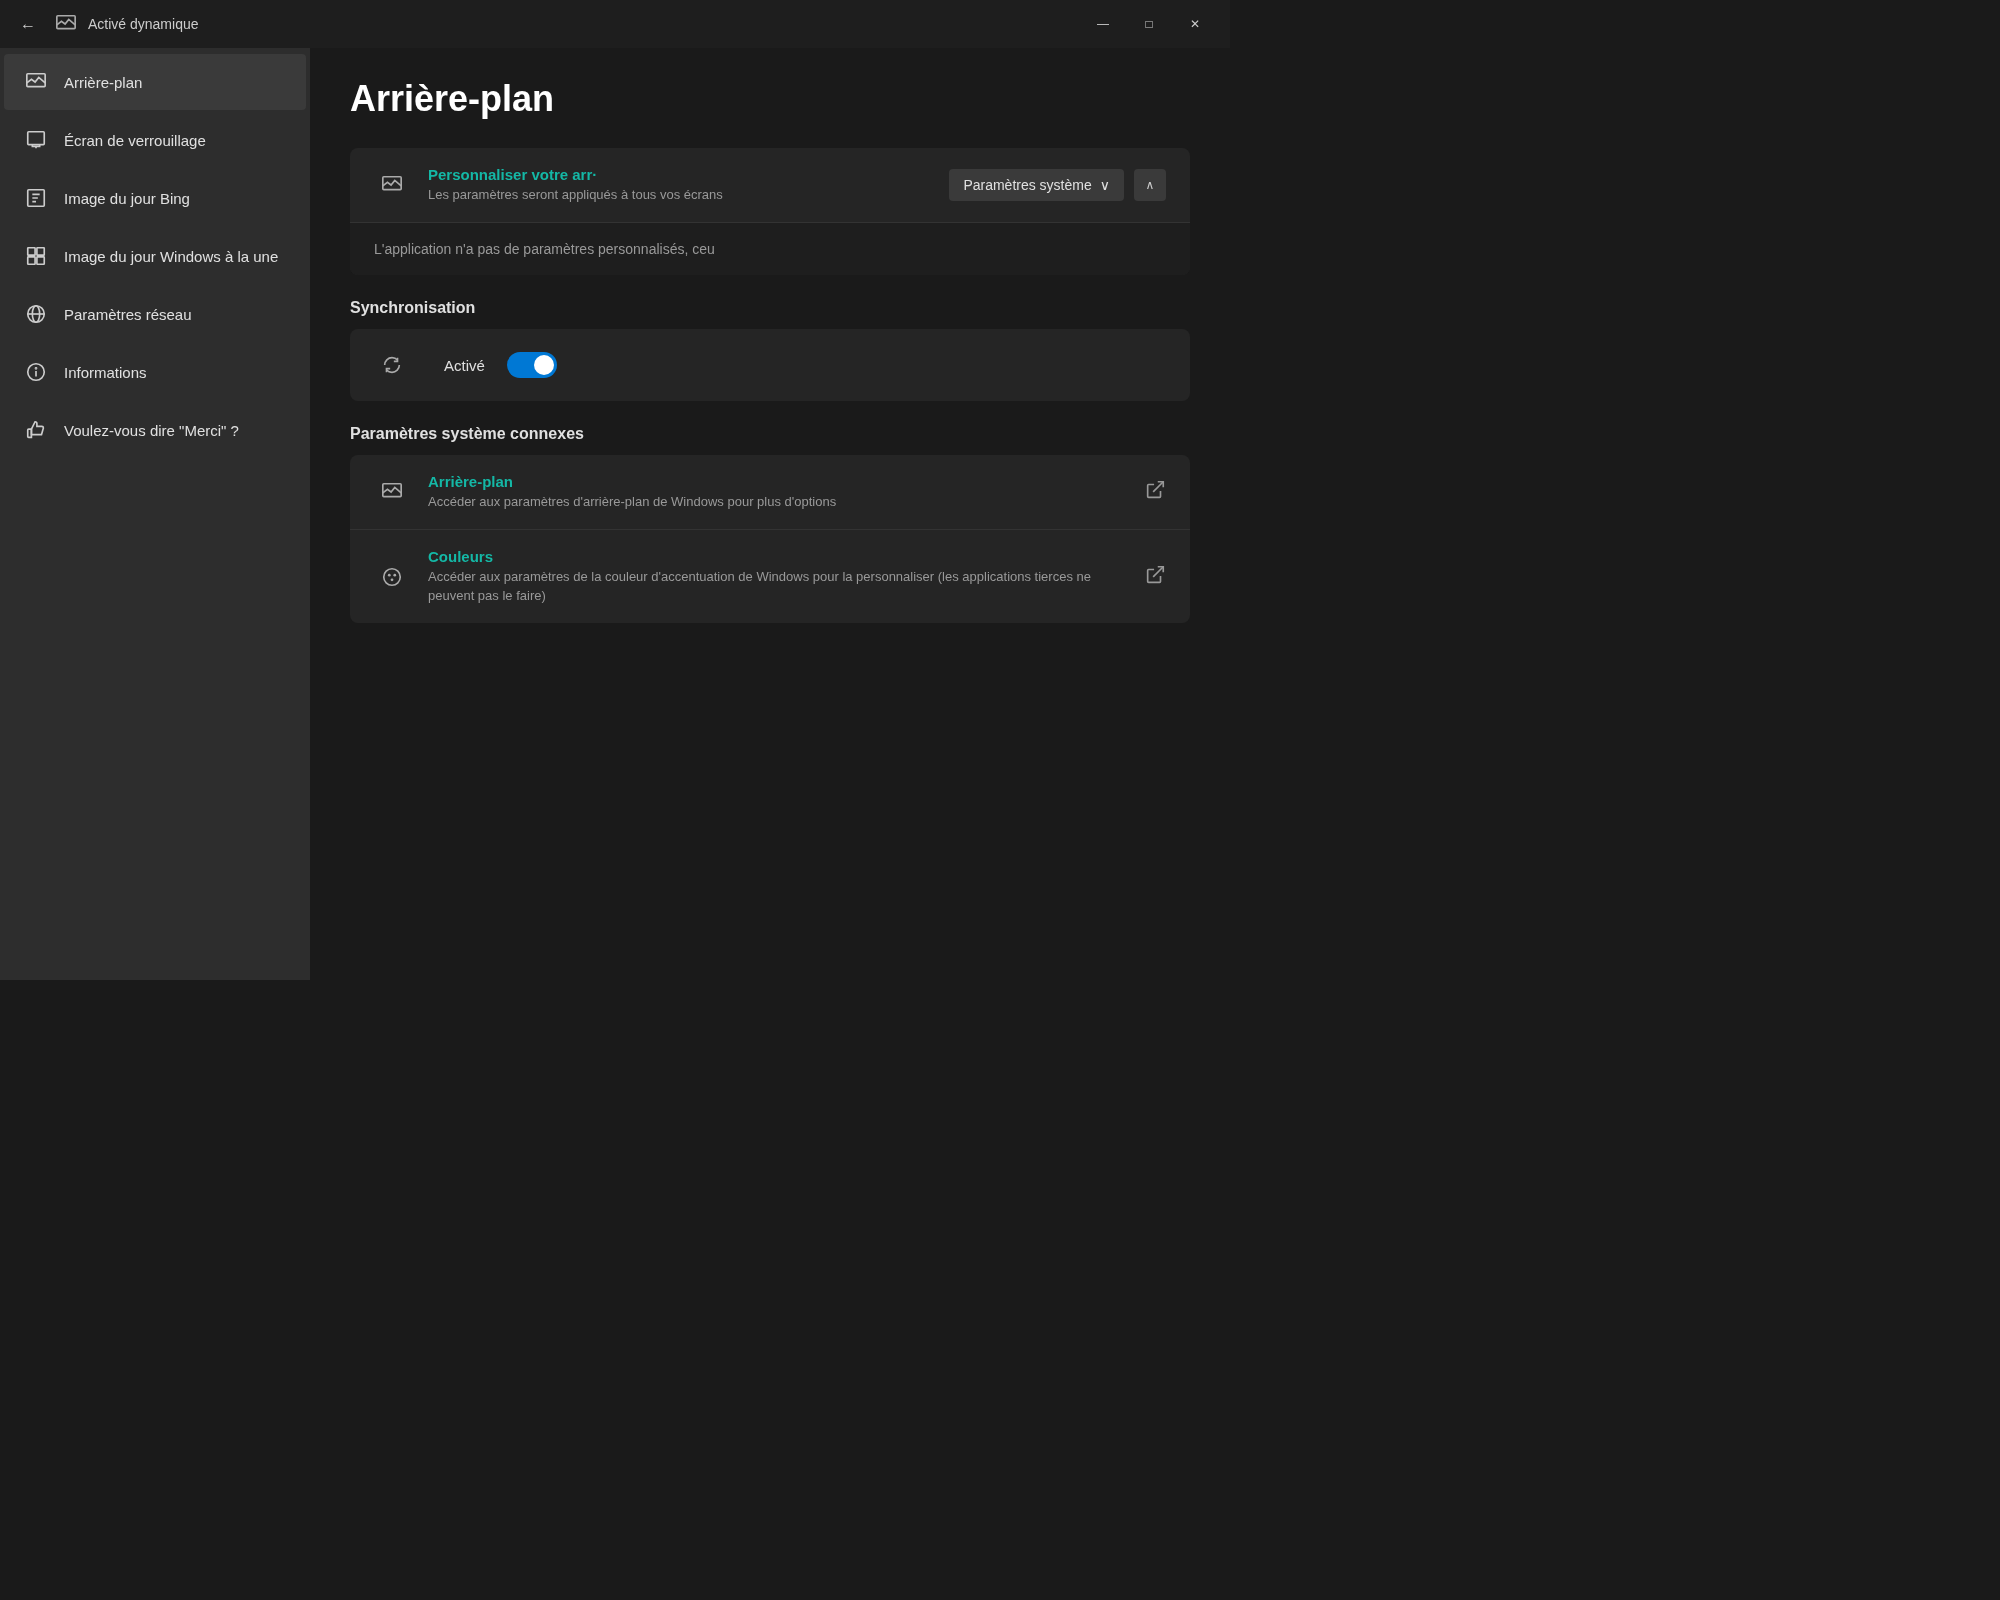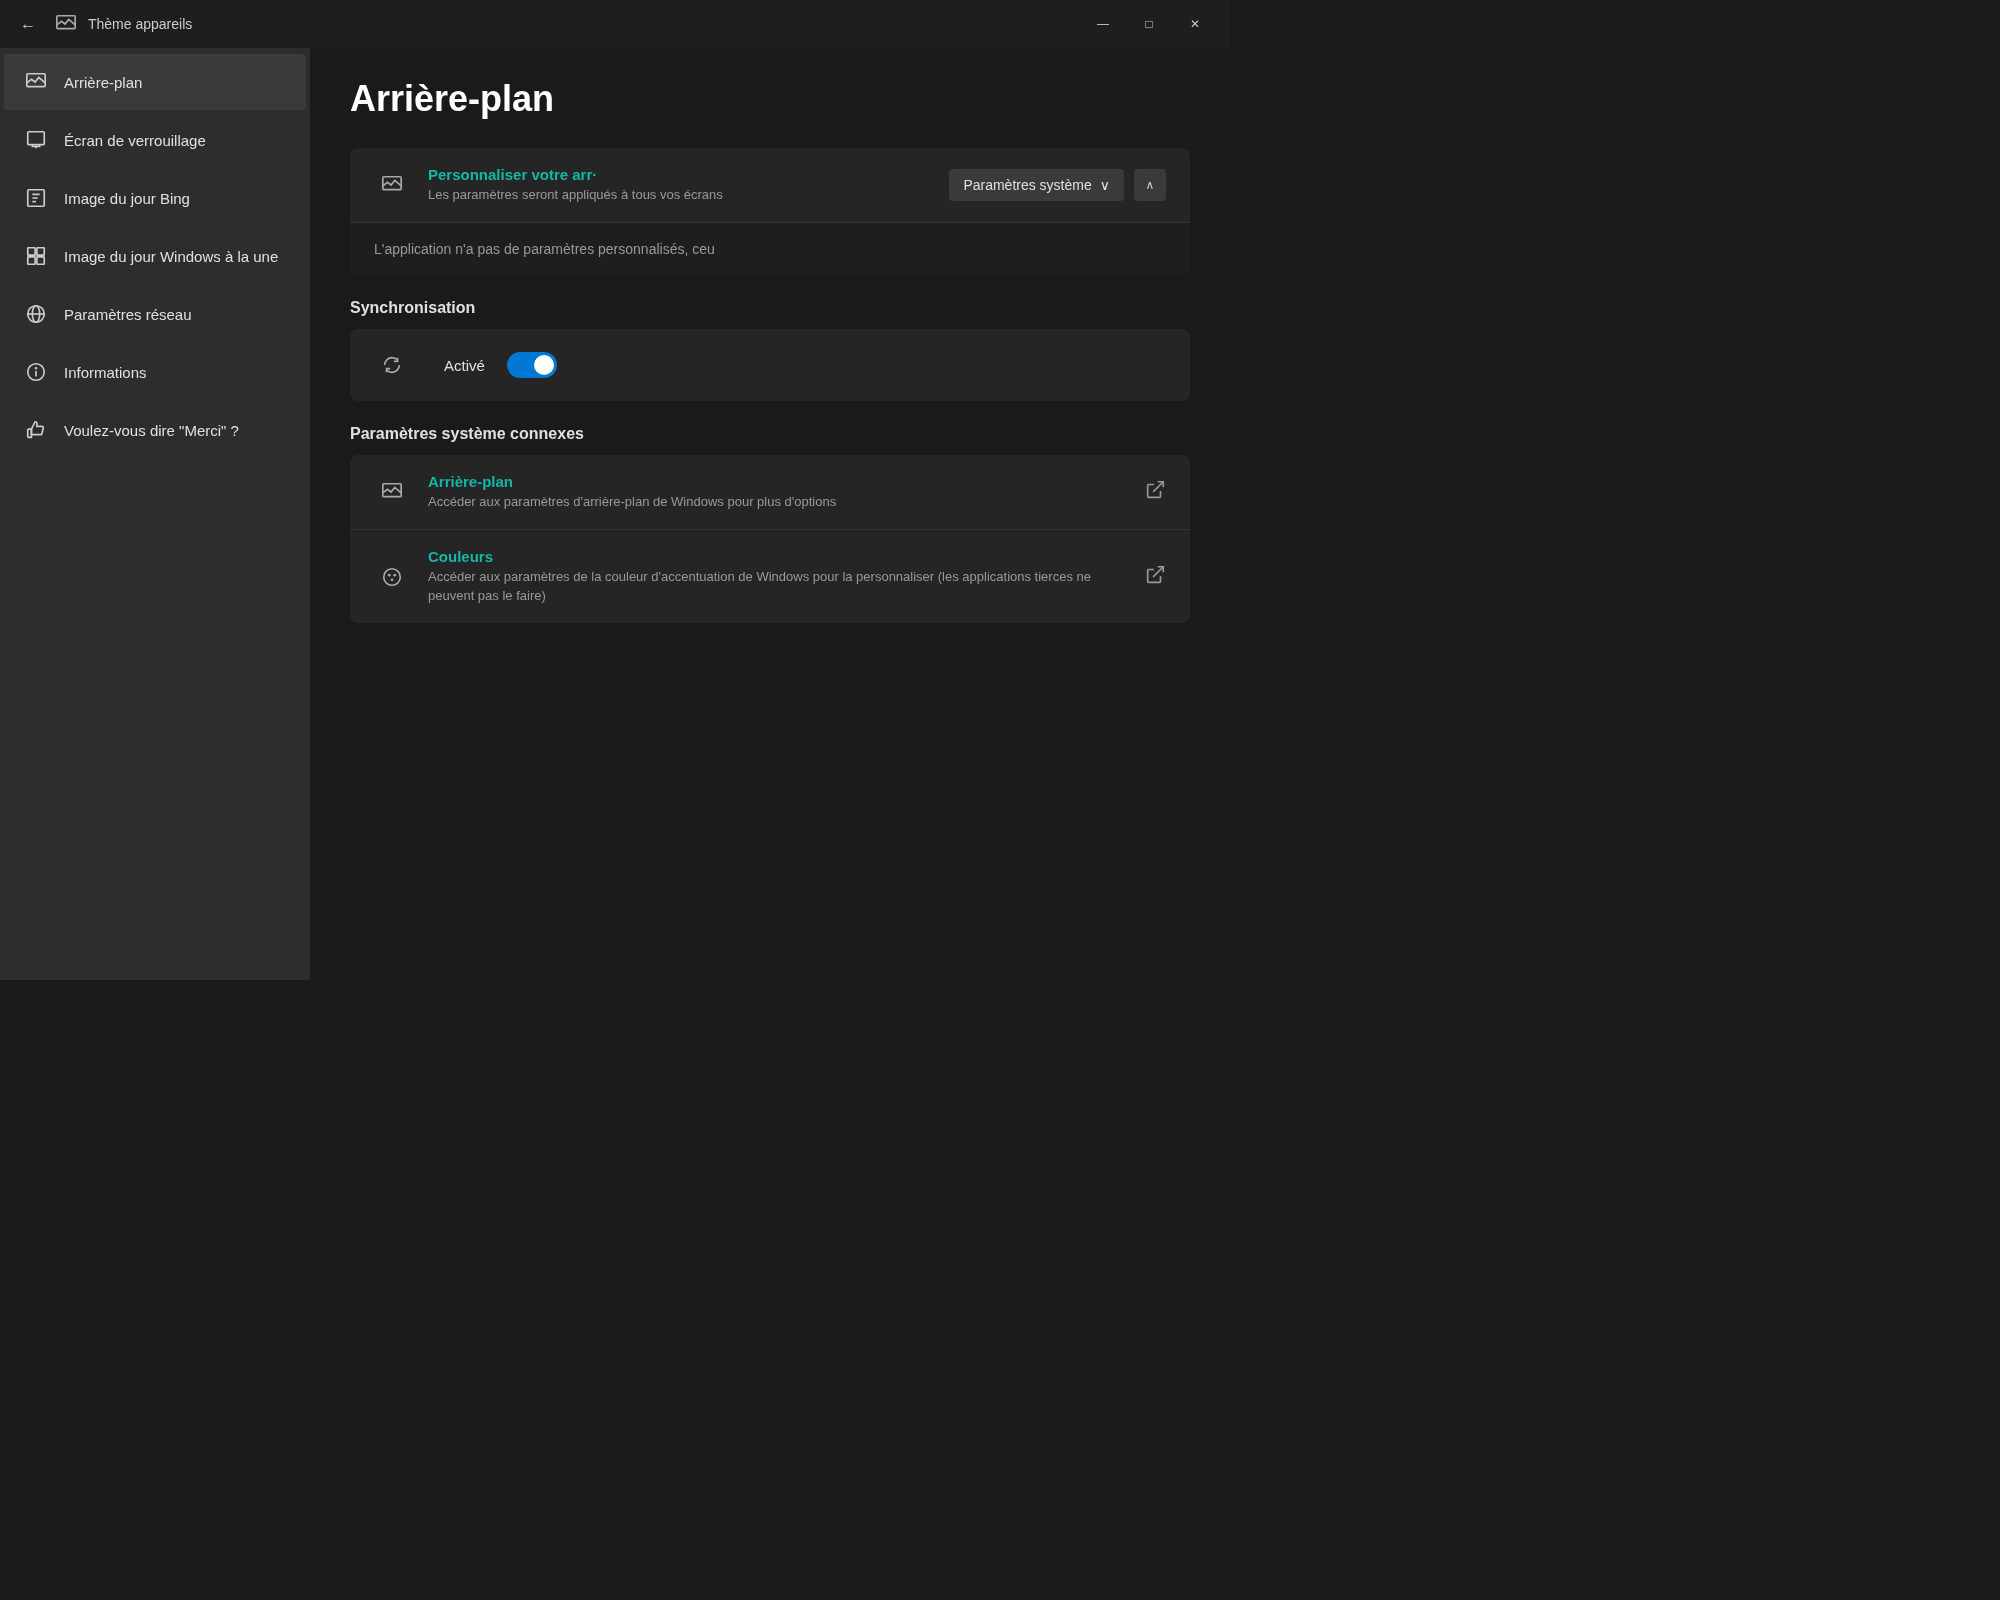--- a/index.html
+++ b/index.html
@@ -282,21 +282,21 @@
 <body>
 
 <div class="title-bar">
   <div class="title-bar-back">←</div>
   <div class="title-bar-icon">
     <svg viewBox="0 0 24 24" stroke-width="1.5">
       <rect x="2" y="3" width="20" height="14" rx="1"></rect>
       <path d="M2 13l5-4 4 3 4-5 7 6"></path>
     </svg>
   </div>
-  <span class="title-bar-text">Thème appareils</span>
+  <span class="title-bar-text">Activé dynamique</span>
   <div class="title-bar-controls">
     <div class="title-bar-btn">—</div>
     <div class="title-bar-btn">□</div>
     <div class="title-bar-btn close">✕</div>
   </div>
 </div>
 
 <div class="main-container">
 
   <nav class="sidebar">

